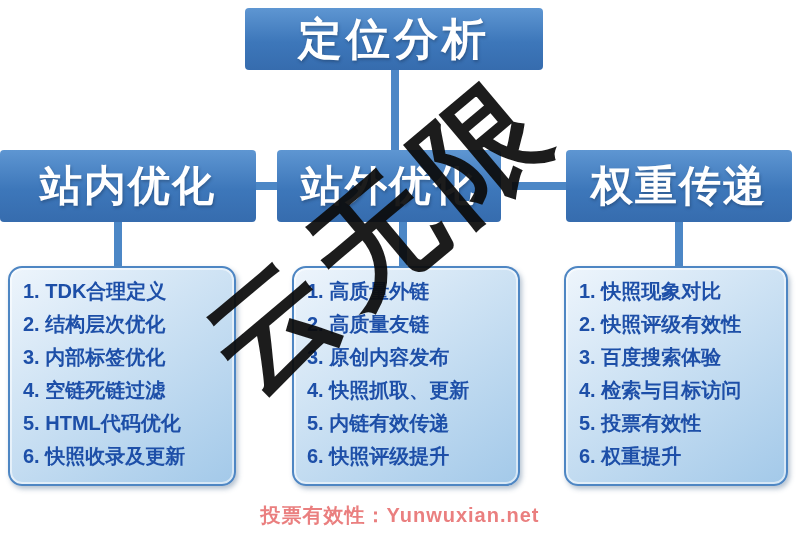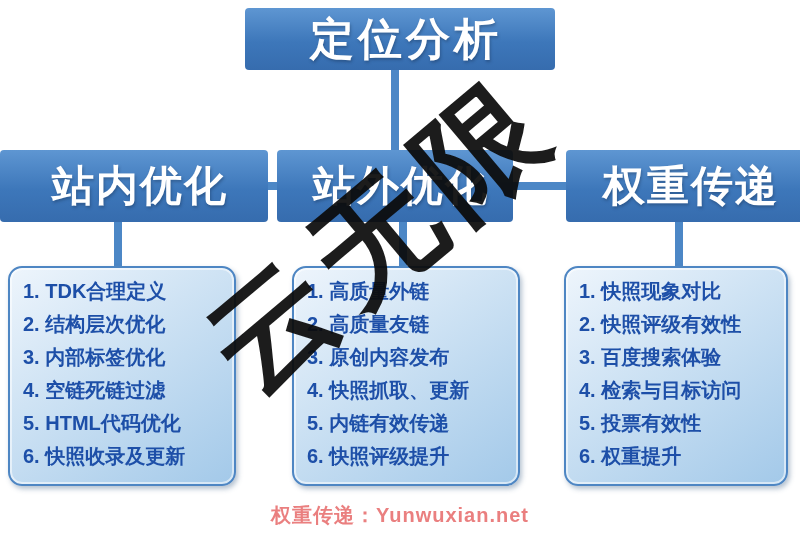--- a/index.html
+++ b/index.html
@@ -27,21 +27,20 @@
     display: flex;
     align-items: center;
     justify-content: center;
     background: linear-gradient(180deg, #5e96d2 0%, #3d77ba 55%, #366cae 100%);
     color: #ffffff;
     font-weight: bold;
     z-index: 2;
     border-radius: 4px;
     text-shadow: 1px 2px 3px rgba(20, 40, 70, 0.35);
     white-space: nowrap;
-    padding-left: 12px;
   }
   .root-node {
     left: 245px; top: 8px; width: 298px; height: 62px;
     font-size: 44px; letter-spacing: 4px;
   }
   .branch-node {
     top: 150px; height: 72px;
     font-size: 42px; letter-spacing: 2px;
   }
   .branch-node.b0 { left: 0;   width: 256px; }
@@ -148,15 +147,15 @@
       <li>2. 快照评级有效性</li>
       <li>3. 百度搜索体验</li>
       <li>4. 检索与目标访问</li>
       <li>5. 投票有效性</li>
       <li>6. 权重提升</li>
     </ul>
   </div>
 
   <div class="watermark">云无限</div>
 
-  <div class="footer">权重传递：Yunwuxian.net</div>
+  <div class="footer">投票有效性：Yunwuxian.net</div>
 
 </div>
 
 </body></html>

